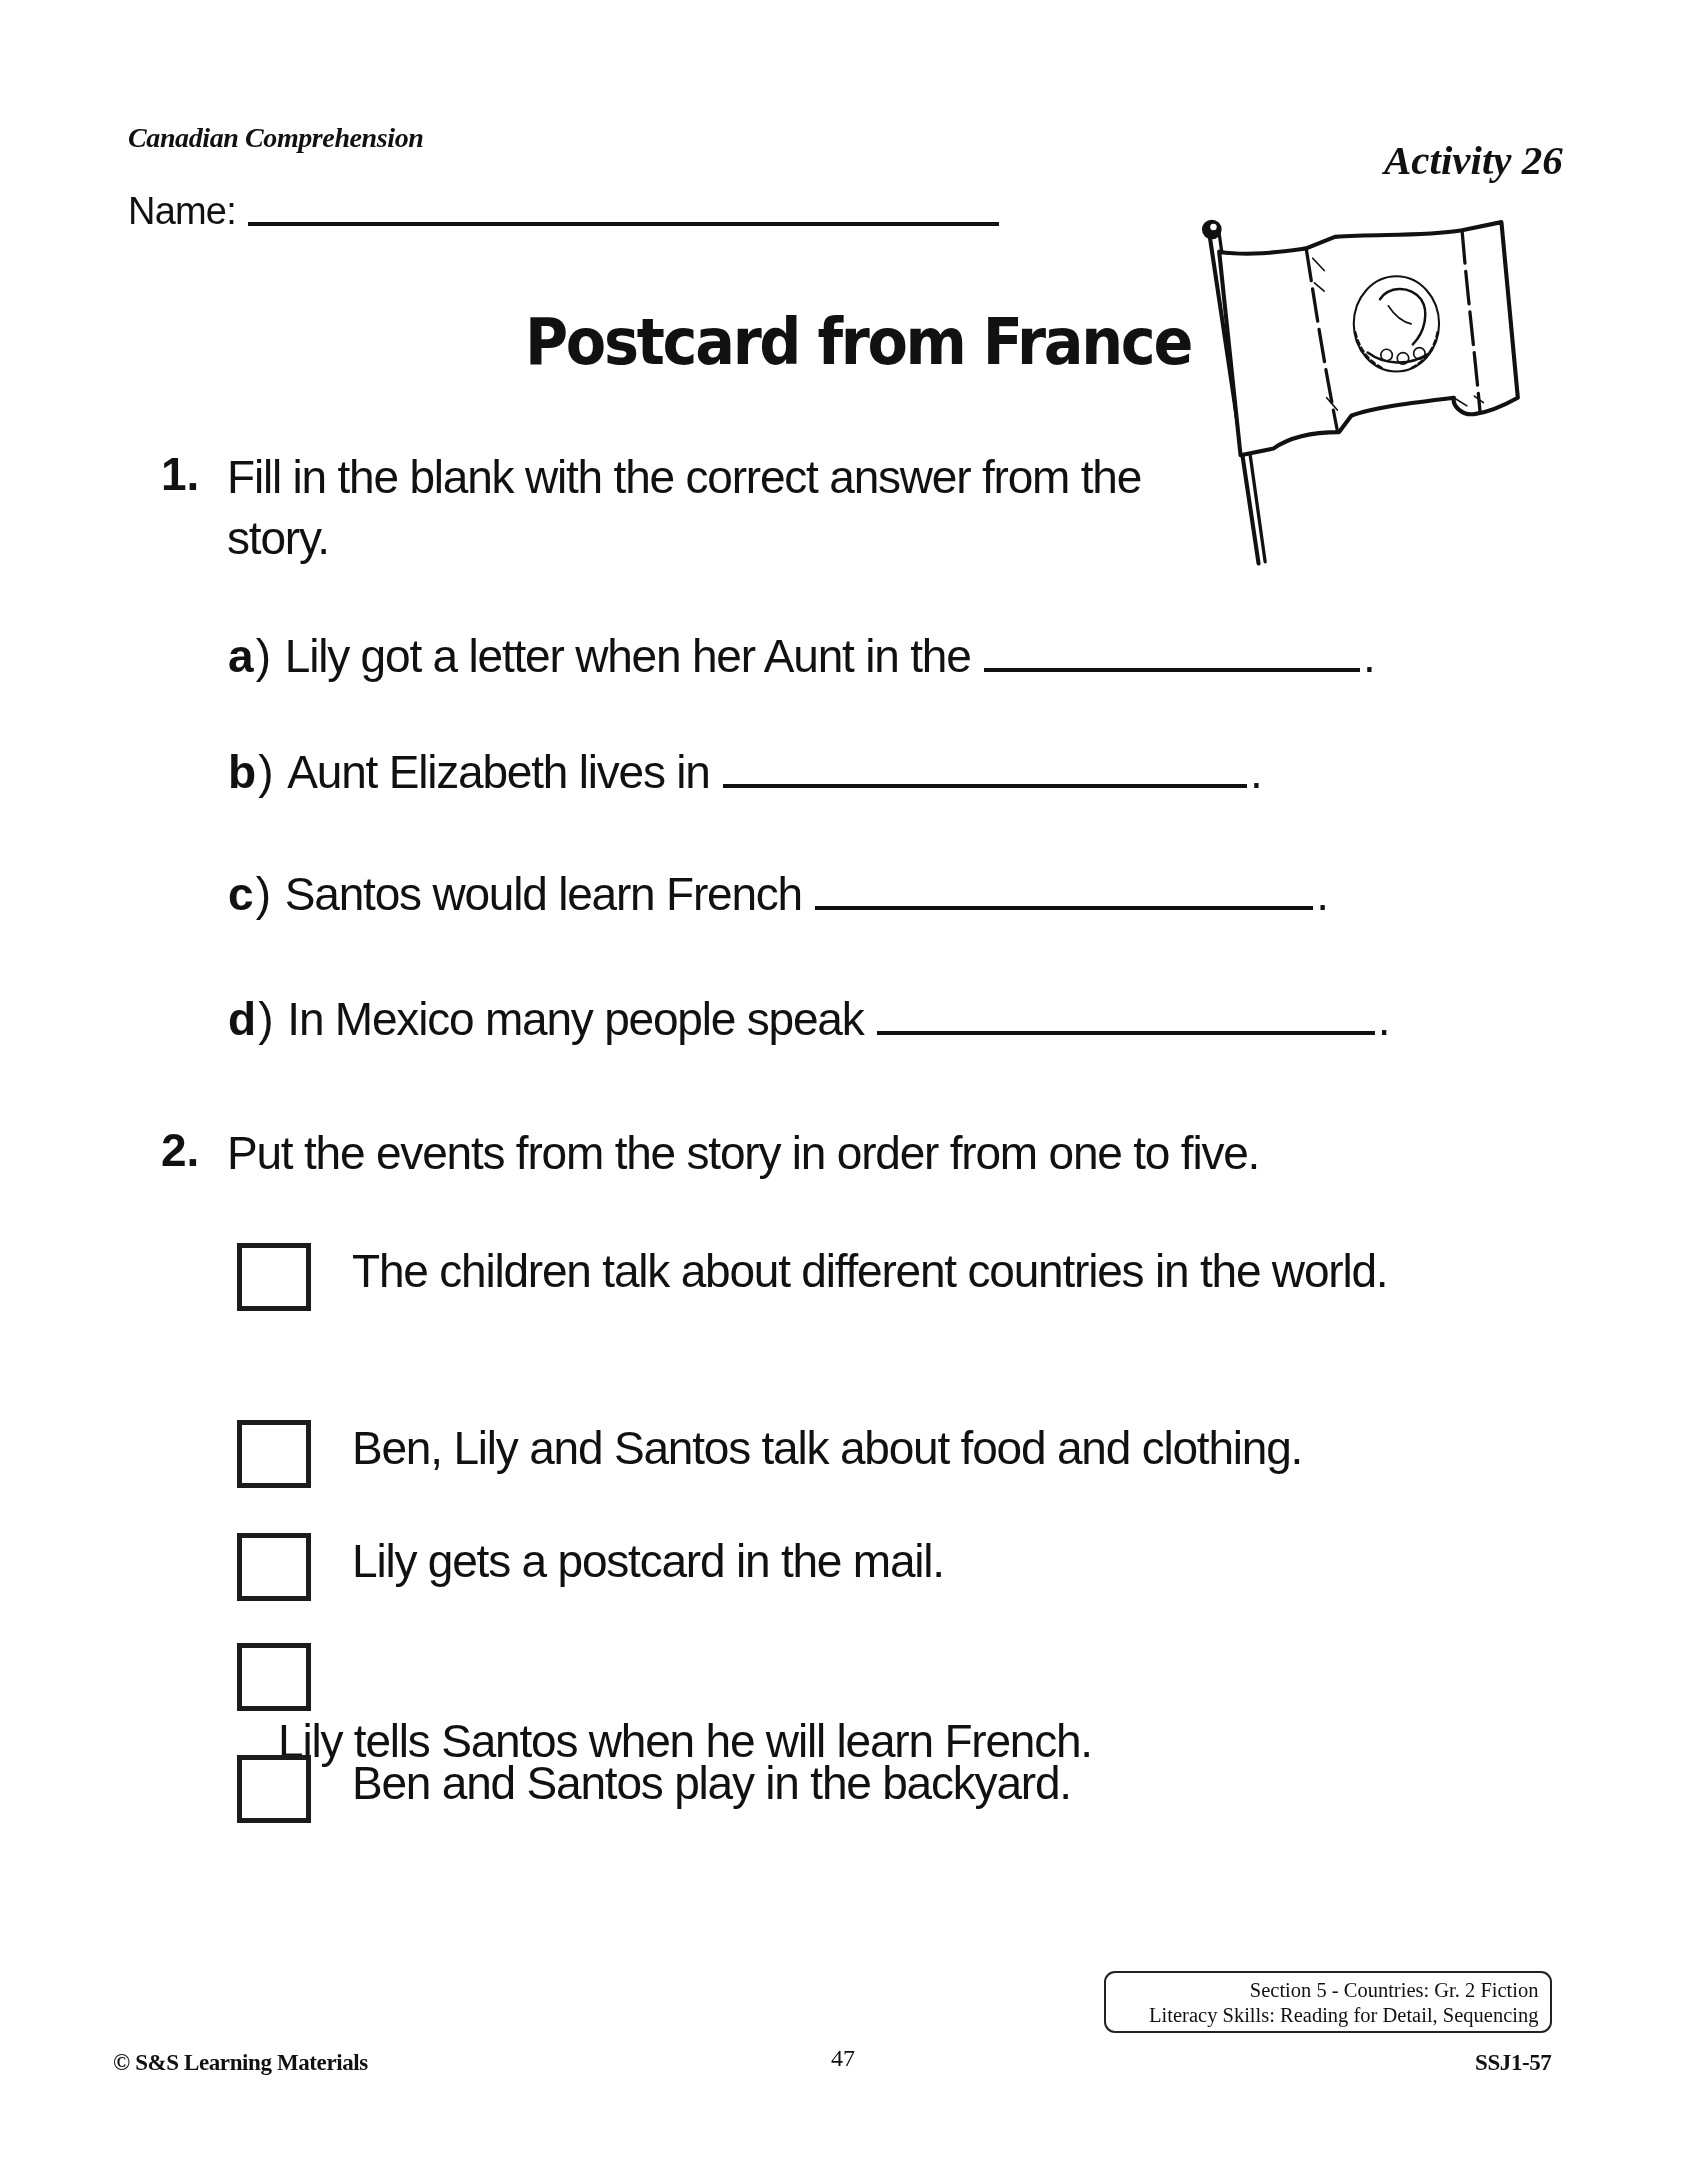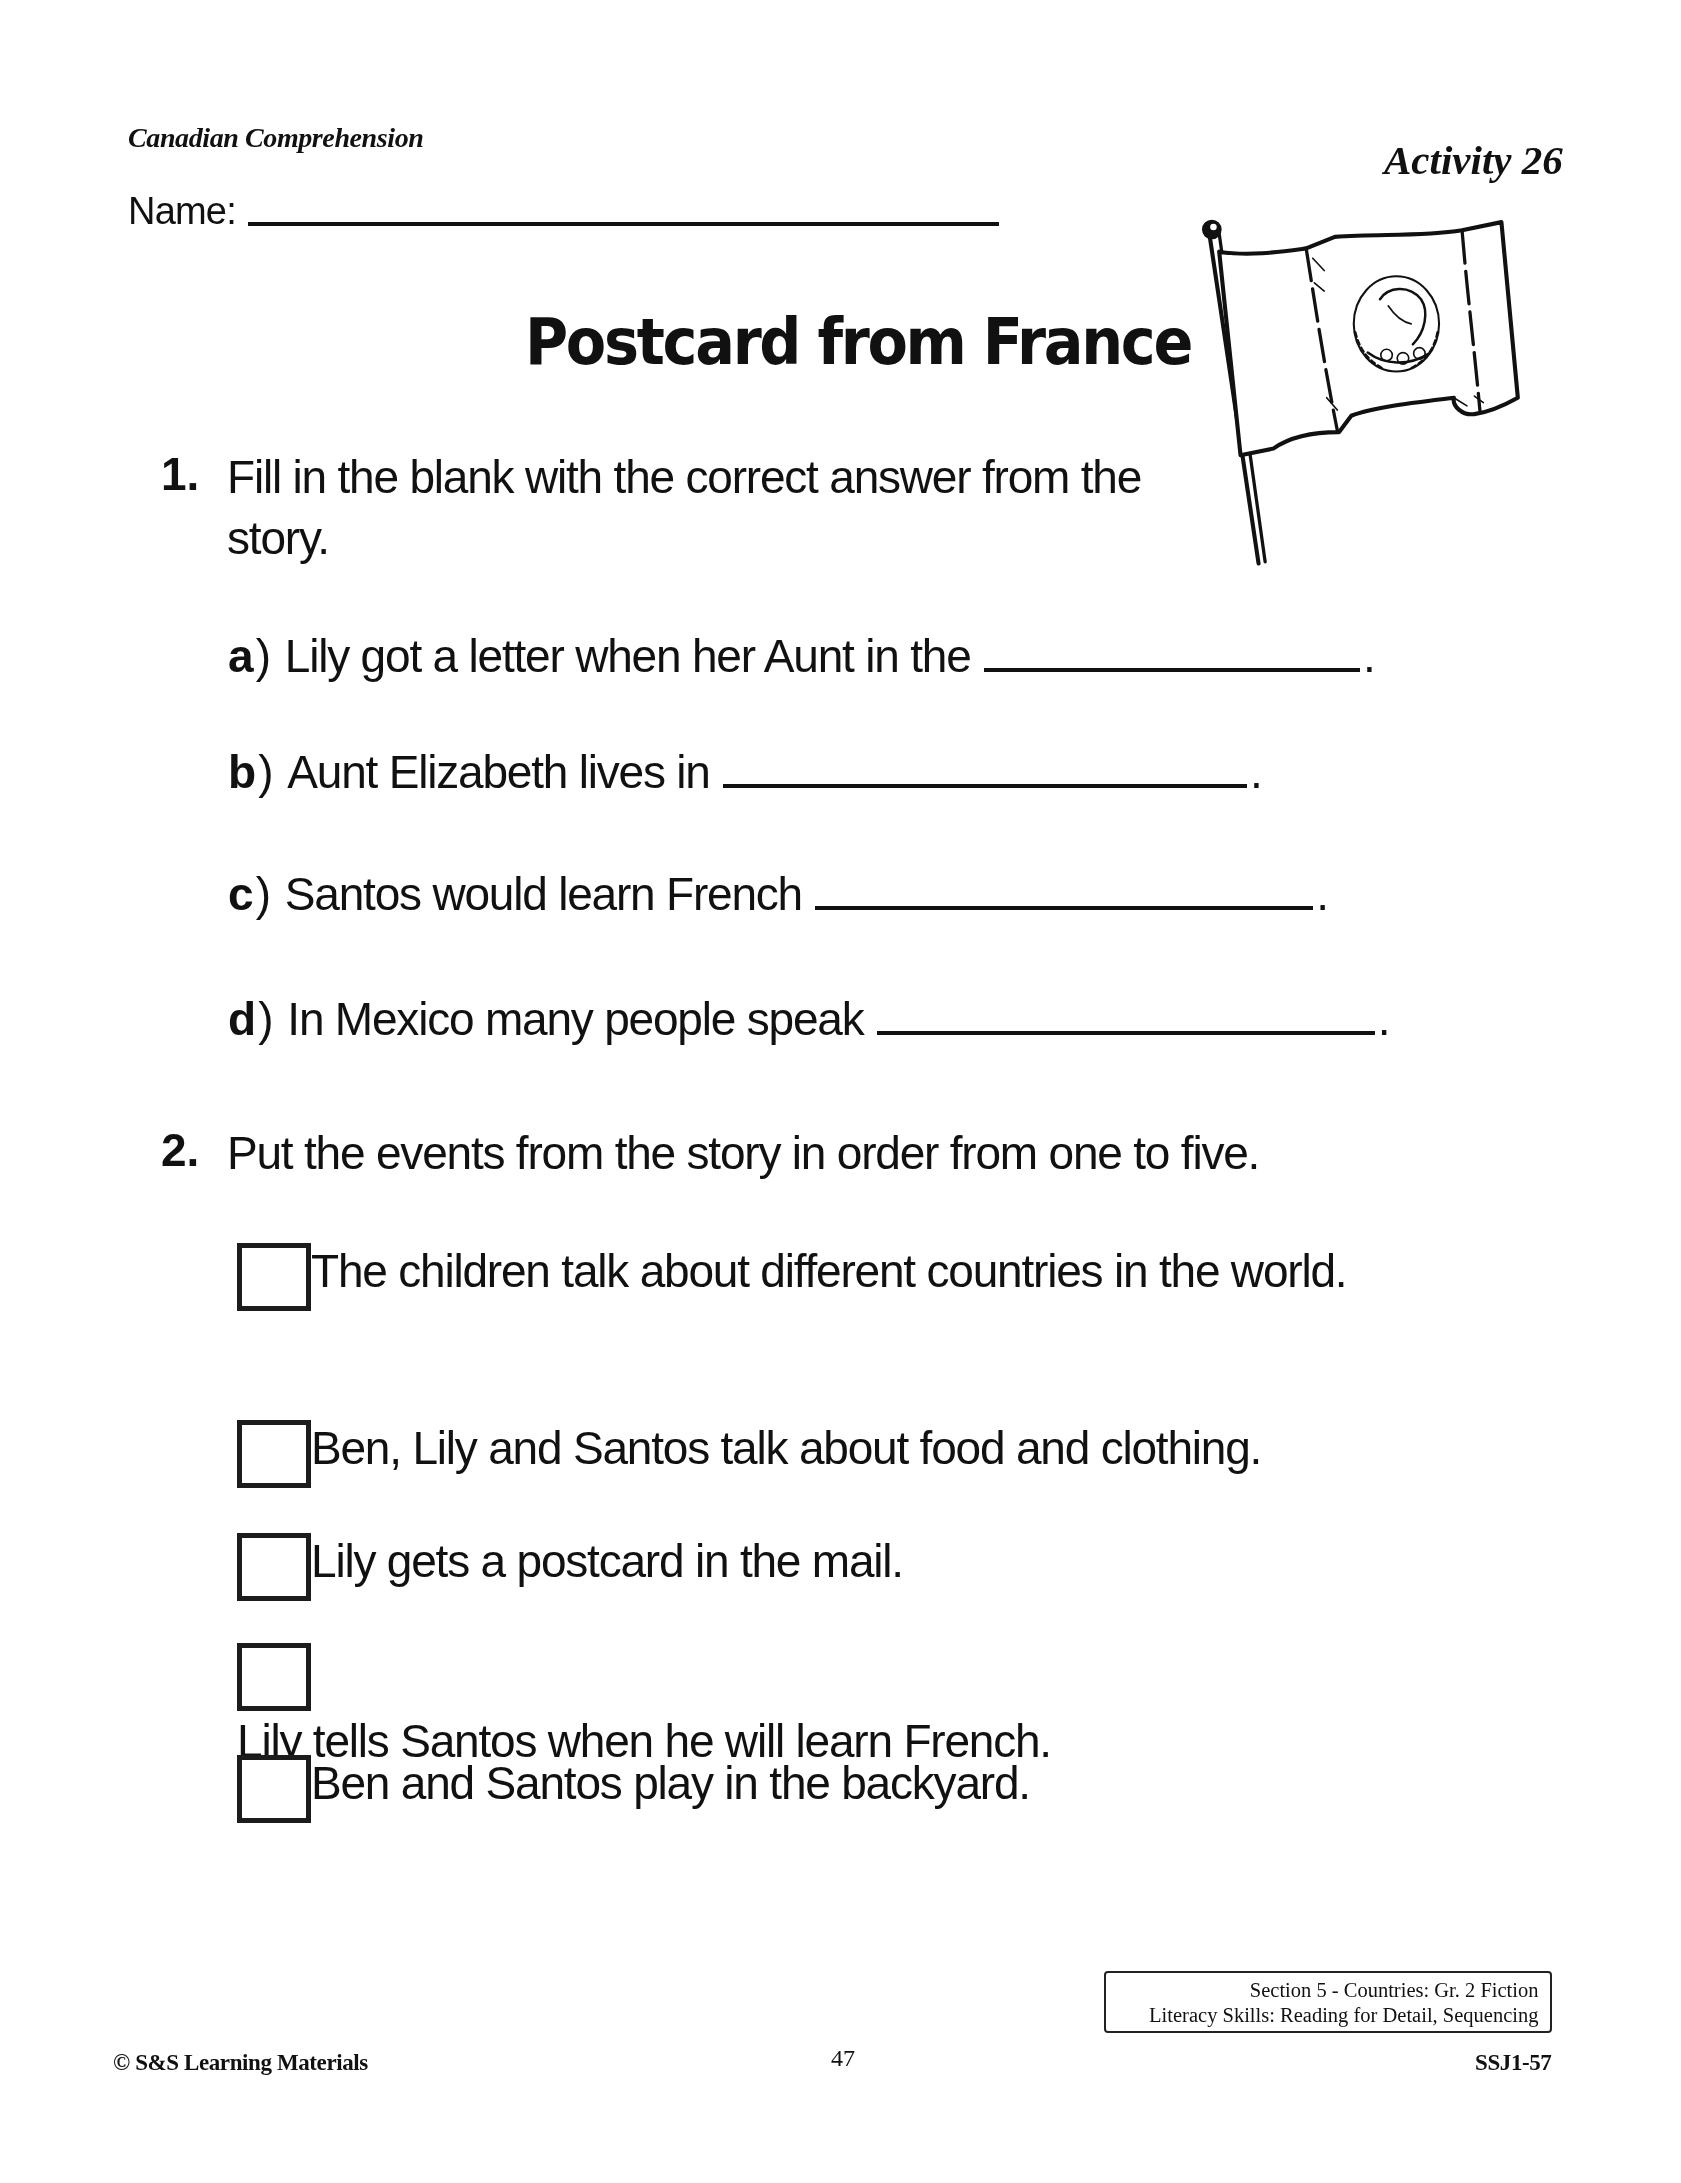--- a/index.html
+++ b/index.html
@@ -28,23 +28,23 @@
     #q2 .q-num { min-width: 66px; }
 
     .fill-row { position: absolute; left: 228px; font-size: 46px; letter-spacing: -1.2px; display: flex; align-items: flex-end; white-space: nowrap; }
     .fill-row .letter { font-weight: bold; margin-right: 3.3px; }
     .fill-row .paren { margin-right: 15px; }
     .fill-row .blank { display: inline-block; border-bottom: 4.1px solid #111; height: 8.2px; margin-left: 13px; margin-bottom: 11.5px; }
     .fill-row .period { margin-left: 3.3px; }
 
     .order-item { position: absolute; left: 237px; display: flex; align-items: flex-start; width: 1330px; }
     .checkbox { width: 64px; height: 58px; border: 5.7px solid #1c1c1c; background: #fff; flex-shrink: 0; margin-top: 1.6px; cursor: pointer; }
-    .order-text { font-size: 46px; letter-spacing: -1.2px; line-height: 61px; }
+    .order-text { margin-left: 41px; font-size: 46px; letter-spacing: -1.2px; line-height: 61px; }
 
-    #footer-box { left: 1104px; top: 1971px; width: 448px; height: 62px; border: 2.5px solid #222; border-radius: 4px; font-size: 20.5px; text-align: right; padding: 5px 11.5px 0 0; box-sizing: border-box; line-height: 25px; }
+    #footer-box { left: 1104px; top: 1971px; width: 448px; height: 62px; border: 2.5px solid #222; border-radius: 11px; font-size: 20.5px; text-align: right; padding: 5px 11.5px 0 0; box-sizing: border-box; line-height: 25px; }
     #footer-copyright { left: 113px; top: 2050px; font-size: 23px; font-weight: bold; letter-spacing: -0.4px; }
     #footer-page { left: 831px; top: 2045px; font-size: 24px; }
     #footer-code { left: 1475px; top: 2050px; font-size: 23px; font-weight: bold; letter-spacing: -0.4px; }
   </style>
 </head>
 <body>
 
 <div id="header-left" class="abs serif-ital">Canadian Comprehension</div>
 <div id="header-right" class="abs serif-ital">Activity 26</div>
 

